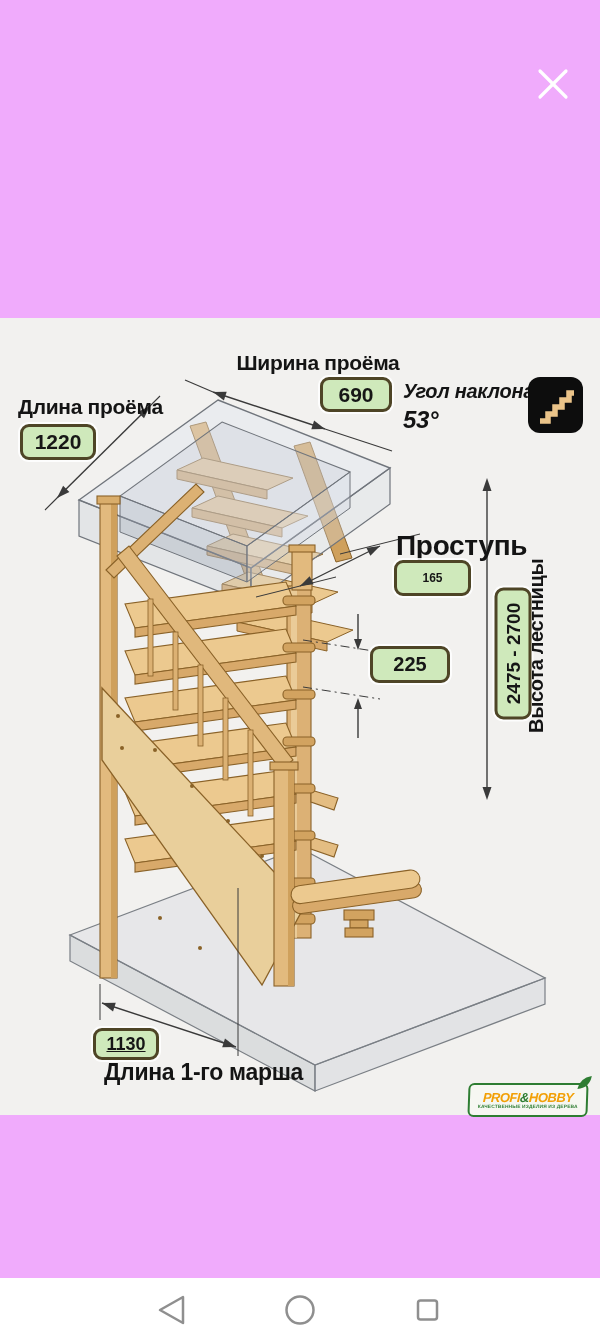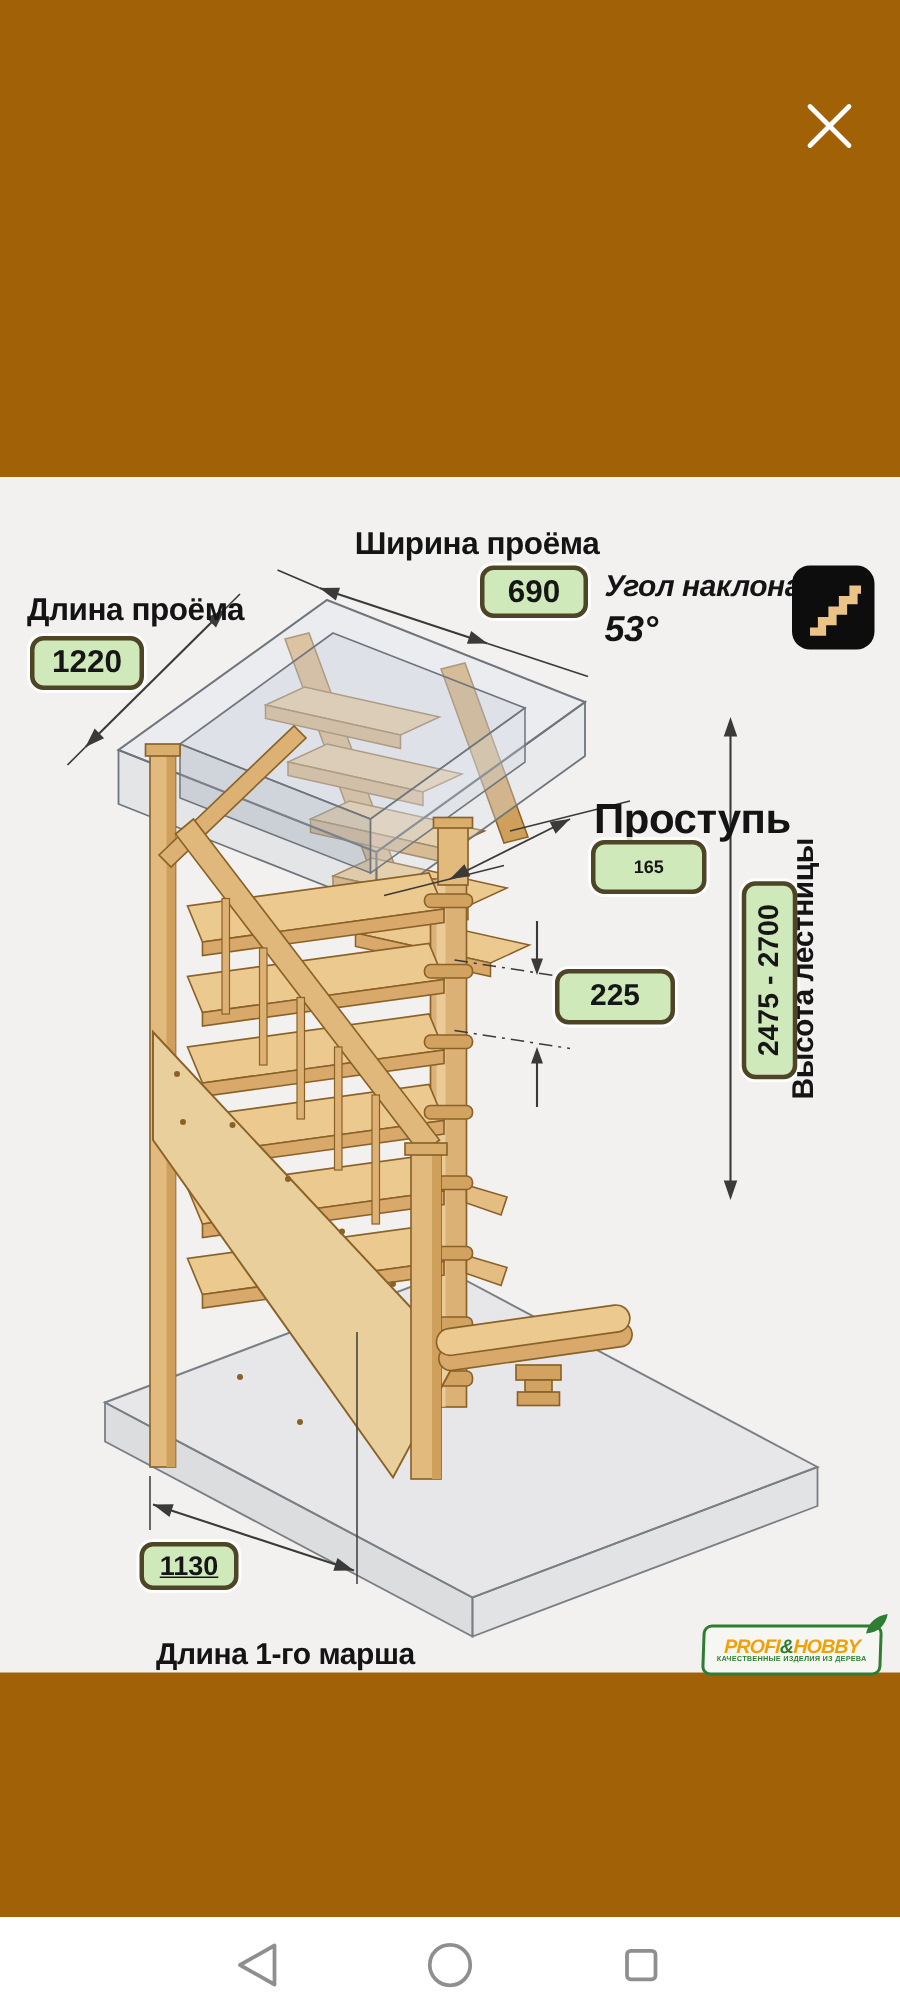--- a/index.html
+++ b/index.html
@@ -1,16 +1,16 @@
 <!DOCTYPE html>
 <html><head>
 <meta charset="utf-8">
 <style>
   html,body{margin:0;padding:0;background:#000;}
-  .screen{position:relative;width:600px;height:1342px;background:#a16207;overflow:hidden;
+  .screen{position:relative;width:600px;height:1342px;background:#f0abfc;overflow:hidden;
           font-family:"Liberation Sans","DejaVu Sans",sans-serif;}
   .close-btn{position:absolute;left:535px;top:66px;width:36px;height:36px;cursor:pointer;}
   .diagram{position:absolute;left:0;top:318px;width:600px;height:797px;background:#f2f1ef;}
   .art{position:absolute;left:0;top:0;}
   .lbl{position:absolute;color:#141414;font-weight:bold;letter-spacing:-0.3px;white-space:nowrap;}
   .badge{position:absolute;background:#cfe9bb;border:3px solid #4e4526;border-radius:9px;
          box-shadow:0 0 0 2px rgba(255,255,255,.85);display:flex;align-items:center;justify-content:center;
          font-weight:bold;color:#161616;}
   .rot{transform:rotate(-90deg);transform-origin:center center;}
   .angle-icon{position:absolute;left:528px;top:59px;width:55px;height:56px;background:#0d0d0d;border-radius:12px;
@@ -211,21 +211,21 @@
     <div class="lbl" style="left:396px;top:212px;font-size:28px;">Проступь</div>
     <div class="badge" style="left:394px;top:242px;width:71px;height:30px;font-size:12px;">165</div>
 
     <div class="lbl" style="left:374px;top:324px;font-size:21px;font-family:Liberation Serif, serif;">Шаг</div>
     <div class="badge" style="left:370px;top:328px;width:74px;height:31px;font-size:20px;">225</div>
 
     <div class="badge rot" style="left:447px;top:317px;width:126px;height:31px;font-size:19px;">2475 - 2700</div>
     <div class="lbl rot" style="left:452px;top:318px;width:170px;height:24px;font-size:20px;text-align:center;">Высота лестницы</div>
 
     <div class="badge" style="left:93px;top:710px;width:60px;height:26px;font-size:18px;text-decoration:underline;">1130</div>
-    <div class="lbl" style="left:104px;top:741px;font-size:20px;margin-top:33px;">Длина 1-го марша</div>
+    <div class="lbl" style="left:104px;top:741px;font-size:23px;">Длина 1-го марша</div>
 
     <div class="logo">
       <div class="brand">
         <span style="color:#f2a007;">PROFI</span><span style="color:#2e7d32;">&amp;</span><span style="color:#f2a007;">HOBBY</span>
       </div>
       <div class="tag">КАЧЕСТВЕННЫЕ ИЗДЕЛИЯ ИЗ ДЕРЕВА</div>
       <svg class="logo-leaf" width="18" height="16" viewBox="0 0 18 16">
         <path d="M2,14 Q4,3 16,1 Q14,13 2,14 Z" fill="#2e7d32"></path>
       </svg>
     </div>

